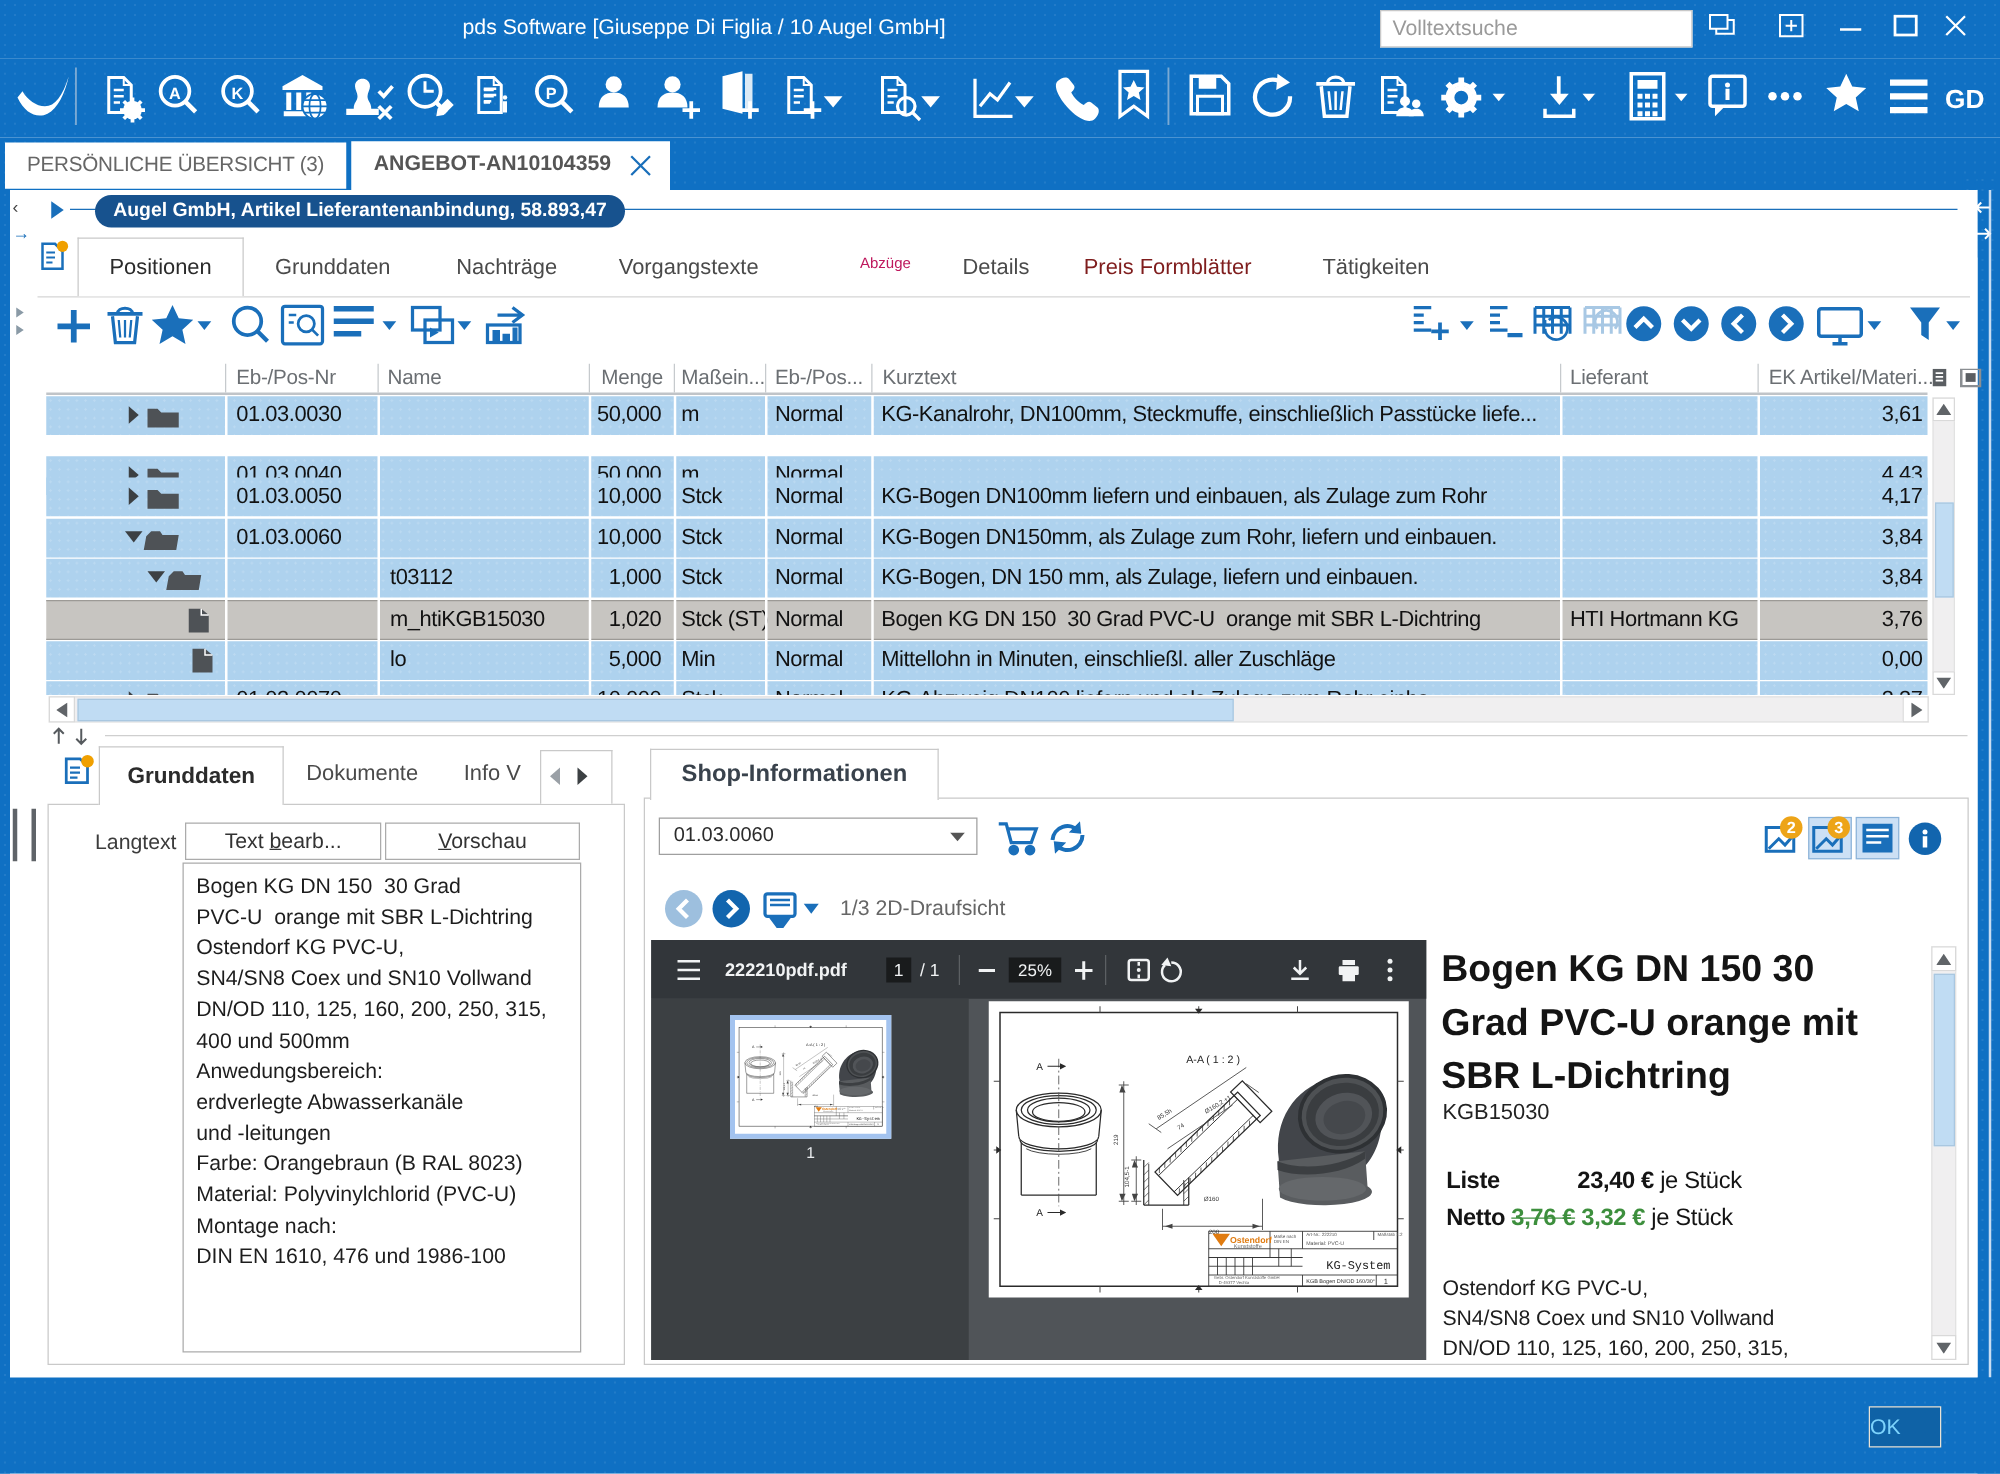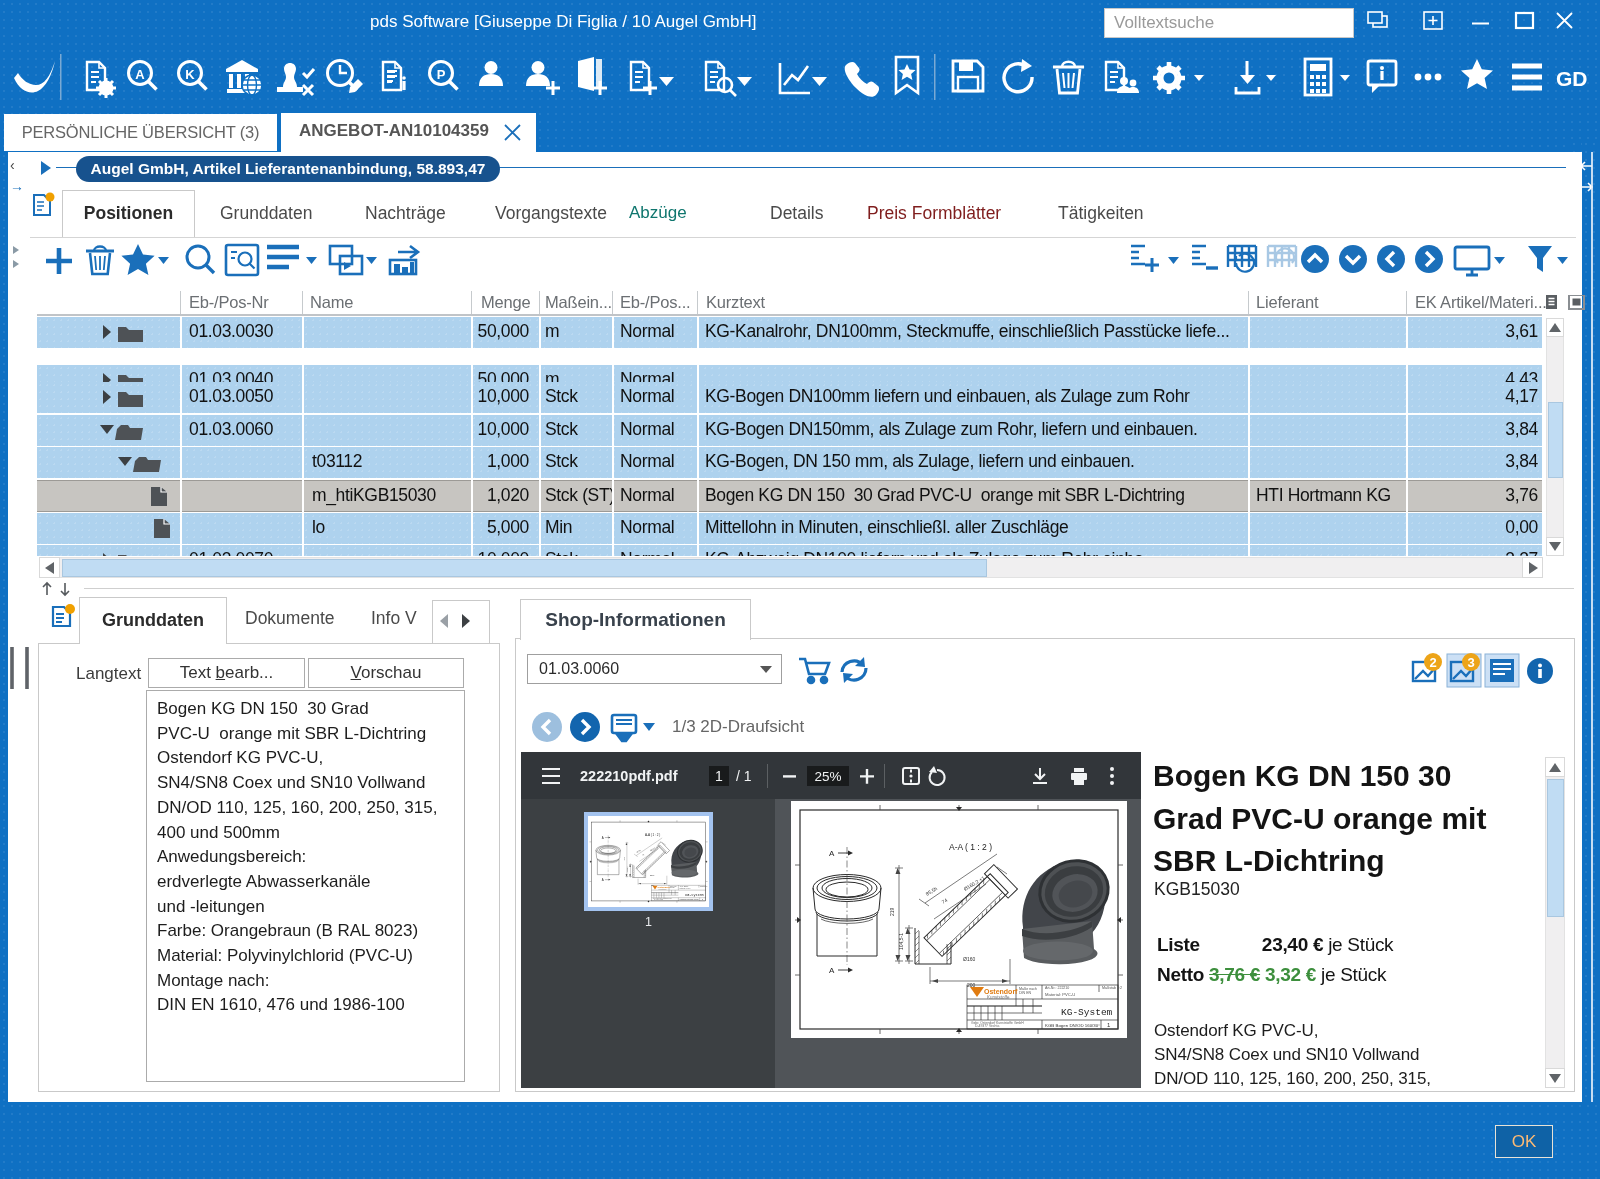--- a/index.html
+++ b/index.html
@@ -228,25 +228,25 @@
 <div class="abs" style="left:10px;top:178px;color:#1a6fba;font-size:14px">→</div>
 <div class="abs" style="left:76px;top:156px;width:424px;height:26px;background:#17528e;border-radius:13px;color:#fff;font-size:15.5px;font-weight:bold;line-height:25px;text-align:center">Augel GmbH, Artikel Lieferantenanbindung, 58.893,47</div>
 
 <div id="maintabs">
   <div class="abs" style="left:30px;top:237px;width:1546px;height:1px;background:#d5d5d5"></div>
   <svg class="abs" style="left:31px;top:192px" width="24" height="26">
       <path d="M3 3h10l6 6v14H3z" fill="none" stroke="#1a6fba" stroke-width="2"></path>
       <path d="M6 10h7M6 14h7M6 18h5" stroke="#1a6fba" stroke-width="1.6"></path>
       <circle cx="19" cy="5" r="4.5" fill="#f0a000"></circle>
     </svg>
-  <div class="abs" style="left:62px;top:190px;width:133px;height:47px;background:#fff;border:1px solid #c9c9c9;border-bottom:none;font-size:17.5px;font-weight:bold;color:#2b2b2b;text-align:center;line-height:44px">Positionen</div>
+  <div class="abs" style="left:62px;top:190px;width:133px;height:47px;background:#fff;border:1px solid #c9c9c9;border-bottom:none;font-size:17.5px;font-weight:normal;color:#2b2b2b;text-align:center;line-height:44px">Positionen</div>
   <div class="abs" style="left:220px;top:203px;font-size:17.5px;color:#4a4a4a">Grunddaten</div>
   <div class="abs" style="left:365px;top:203px;font-size:17.5px;color:#4a4a4a">Nachträge</div>
   <div class="abs" style="left:495px;top:203px;font-size:17.5px;color:#4a4a4a">Vorgangstexte</div>
-  <div class="abs" style="left:629px;top:203px;font-size:17px;color:#0f766e">Abzüge</div>
+  <div class="abs" style="left:688px;top:203px;font-size:12px;color:#be185d">Abzüge</div>
   <div class="abs" style="left:770px;top:203px;font-size:17.5px;color:#4a4a4a">Details</div>
   <div class="abs" style="left:867px;top:203px;font-size:17.5px;color:#7f1d1d">Preis Formblätter</div>
   <div class="abs" style="left:1058px;top:203px;font-size:17.5px;color:#4a4a4a">Tätigkeiten</div>
 </div>
 
 <svg id="tabletools" class="abs" style="left:0;top:238px" width="1600" height="50">
 <g fill="#1a6fba">
   <path d="M13 8l6 4-6 4zM13 22l6 4-6 4z" fill="#8a9aa6"></path>
 
   <g stroke="#1a6fba" stroke-width="4.6">
@@ -781,13 +781,13 @@
     <text x="254" y="225.5" font-size="4.4" fill="#333">KGB Bogen DN/OD 160/30°</text>
     <text x="316" y="226" font-size="6" fill="#333">1</text>
     <text x="180" y="222.5" font-size="3.4" fill="#666">Gebr. Ostendorf Kunststoffe GmbH</text>
     <text x="184" y="226" font-size="3.4" fill="#666">D-49377 Vechta</text>
   </g>
 </g>
 </defs>
 </svg>
 
 <div class="abs blue" style="left:0;top:1102px;width:1600px;height:77px"></div>
-<div class="abs" style="left:1495px;top:1125px;width:58px;height:33px;background:#0f62a6;border:1px solid #e8e2d6;color:#fdba74;font-size:17px;text-align:center;line-height:31px">OK</div>
+<div class="abs" style="left:1495px;top:1125px;width:58px;height:33px;background:#0f62a6;border:1px solid #e8e2d6;color:#7dd3fc;font-size:17px;text-align:left;line-height:31px">OK</div>
 
 </body></html>

